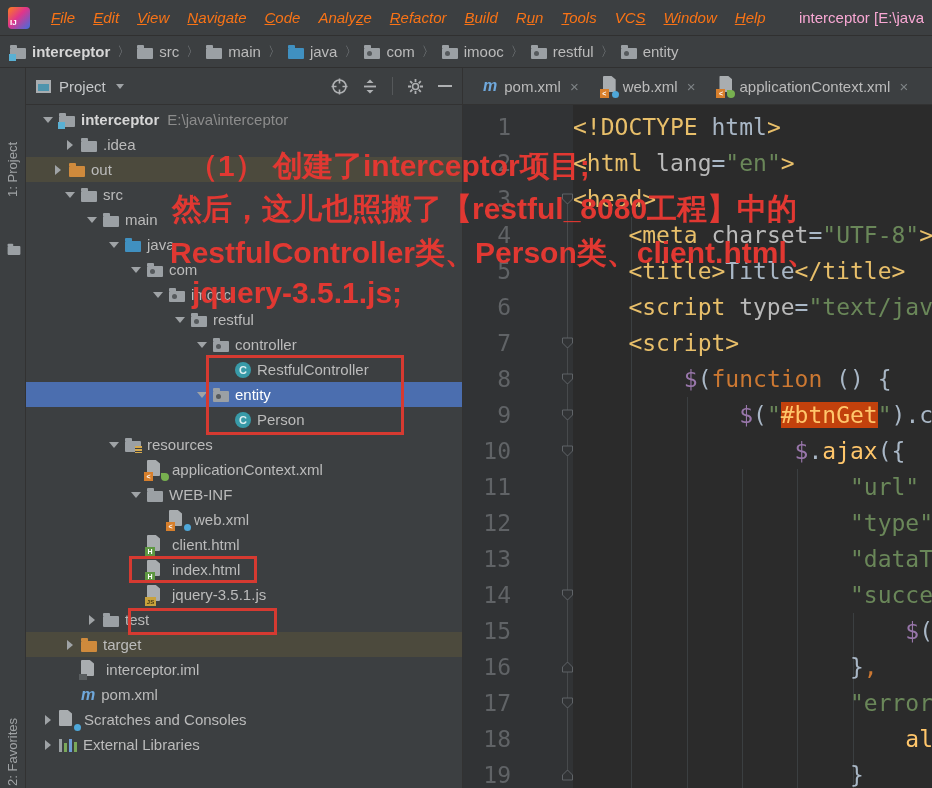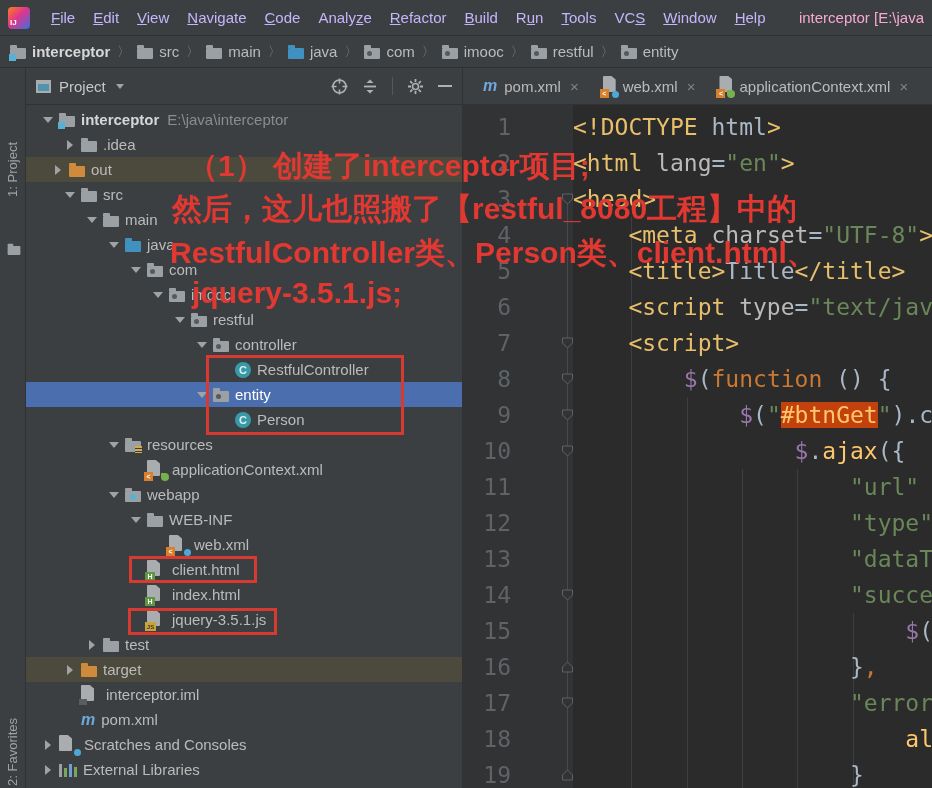--- a/index.html
+++ b/index.html
@@ -5,21 +5,21 @@
   * { margin:0; padding:0; box-sizing:border-box; }
   html,body { width:932px; height:788px; overflow:hidden; }
   body { font-family:"Liberation Sans", sans-serif; background:#3c3f41; position:relative; }
 
   
   #menubar { position:absolute; left:0; top:0; width:932px; height:36px; background:#3c3f41;
              border-bottom:1px solid #303030; display:flex; align-items:center; padding:0 8px; }
   .logo { width:22px; height:22px; border-radius:4px; margin-right:12px; flex:none;
           background:linear-gradient(135deg,#fc801d 0%,#e0358b 45%,#3c6fe0 100%);
           color:#fff; font-size:8px; font-weight:bold; display:flex; align-items:flex-end; padding:2px; }
-  .menu-item { color:#c4b5fd; font-size:15px; padding:0 9px; cursor:default; white-space:nowrap; }
+  .menu-item { color:#f97316; font-size:15px; padding:0 9px; cursor:default; white-space:nowrap;font-style:italic; }
   .menu-item u { text-decoration:underline; }
   #window-title { margin-left:auto; color:#f9a8d4; font-size:15px; white-space:nowrap; overflow:hidden; }
 
   #breadcrumbbar { position:absolute; left:0; top:36px; width:932px; height:32px; background:#3c3f41;
                    border-bottom:1px solid #303030; display:flex; align-items:center; padding:0 10px; }
   .bc-item { display:flex; align-items:center; gap:6px; color:#bbbbbb; font-size:15px; white-space:nowrap; }
   .bc-item.bold .bc-label { font-weight:bold; color:#d6d6d6; }
   .bc-sep { color:#7d8184; font-size:15px; padding:0 7px; }
 
   
@@ -310,27 +310,20 @@
           <span class="tri open"></span>
         </span>
         <span class="icn folder res"></span>
         <span class="tlabel">resources</span>
       </div>
       <div class="trow" style="padding-left: 99px;">
         <span class="arrowcell"></span>
         <span class="icn"><span class="icn fileicon"></span><span class="badge b-xml">&lt;</span><span class="badge b-leaf"></span></span>
         <span class="tlabel">applicationContext.xml</span>
       </div>
-      <div class="trow" style="padding-left: 77px;">
-        <span class="arrowcell">
-          <span class="tri open"></span>
-        </span>
-        <span class="icn folder web"></span>
-        <span class="tlabel">webapp</span>
-      </div>
       <div class="trow" style="padding-left: 99px;">
         <span class="arrowcell">
           <span class="tri open"></span>
         </span>
         <span class="icn folder"></span>
         <span class="tlabel">WEB-INF</span>
       </div>
       <div class="trow" style="padding-left: 121px;">
         <span class="arrowcell"></span>
         <span class="icn"><span class="icn fileicon"></span><span class="badge b-xml">&lt;</span><span class="badge b-gear"></span></span>

